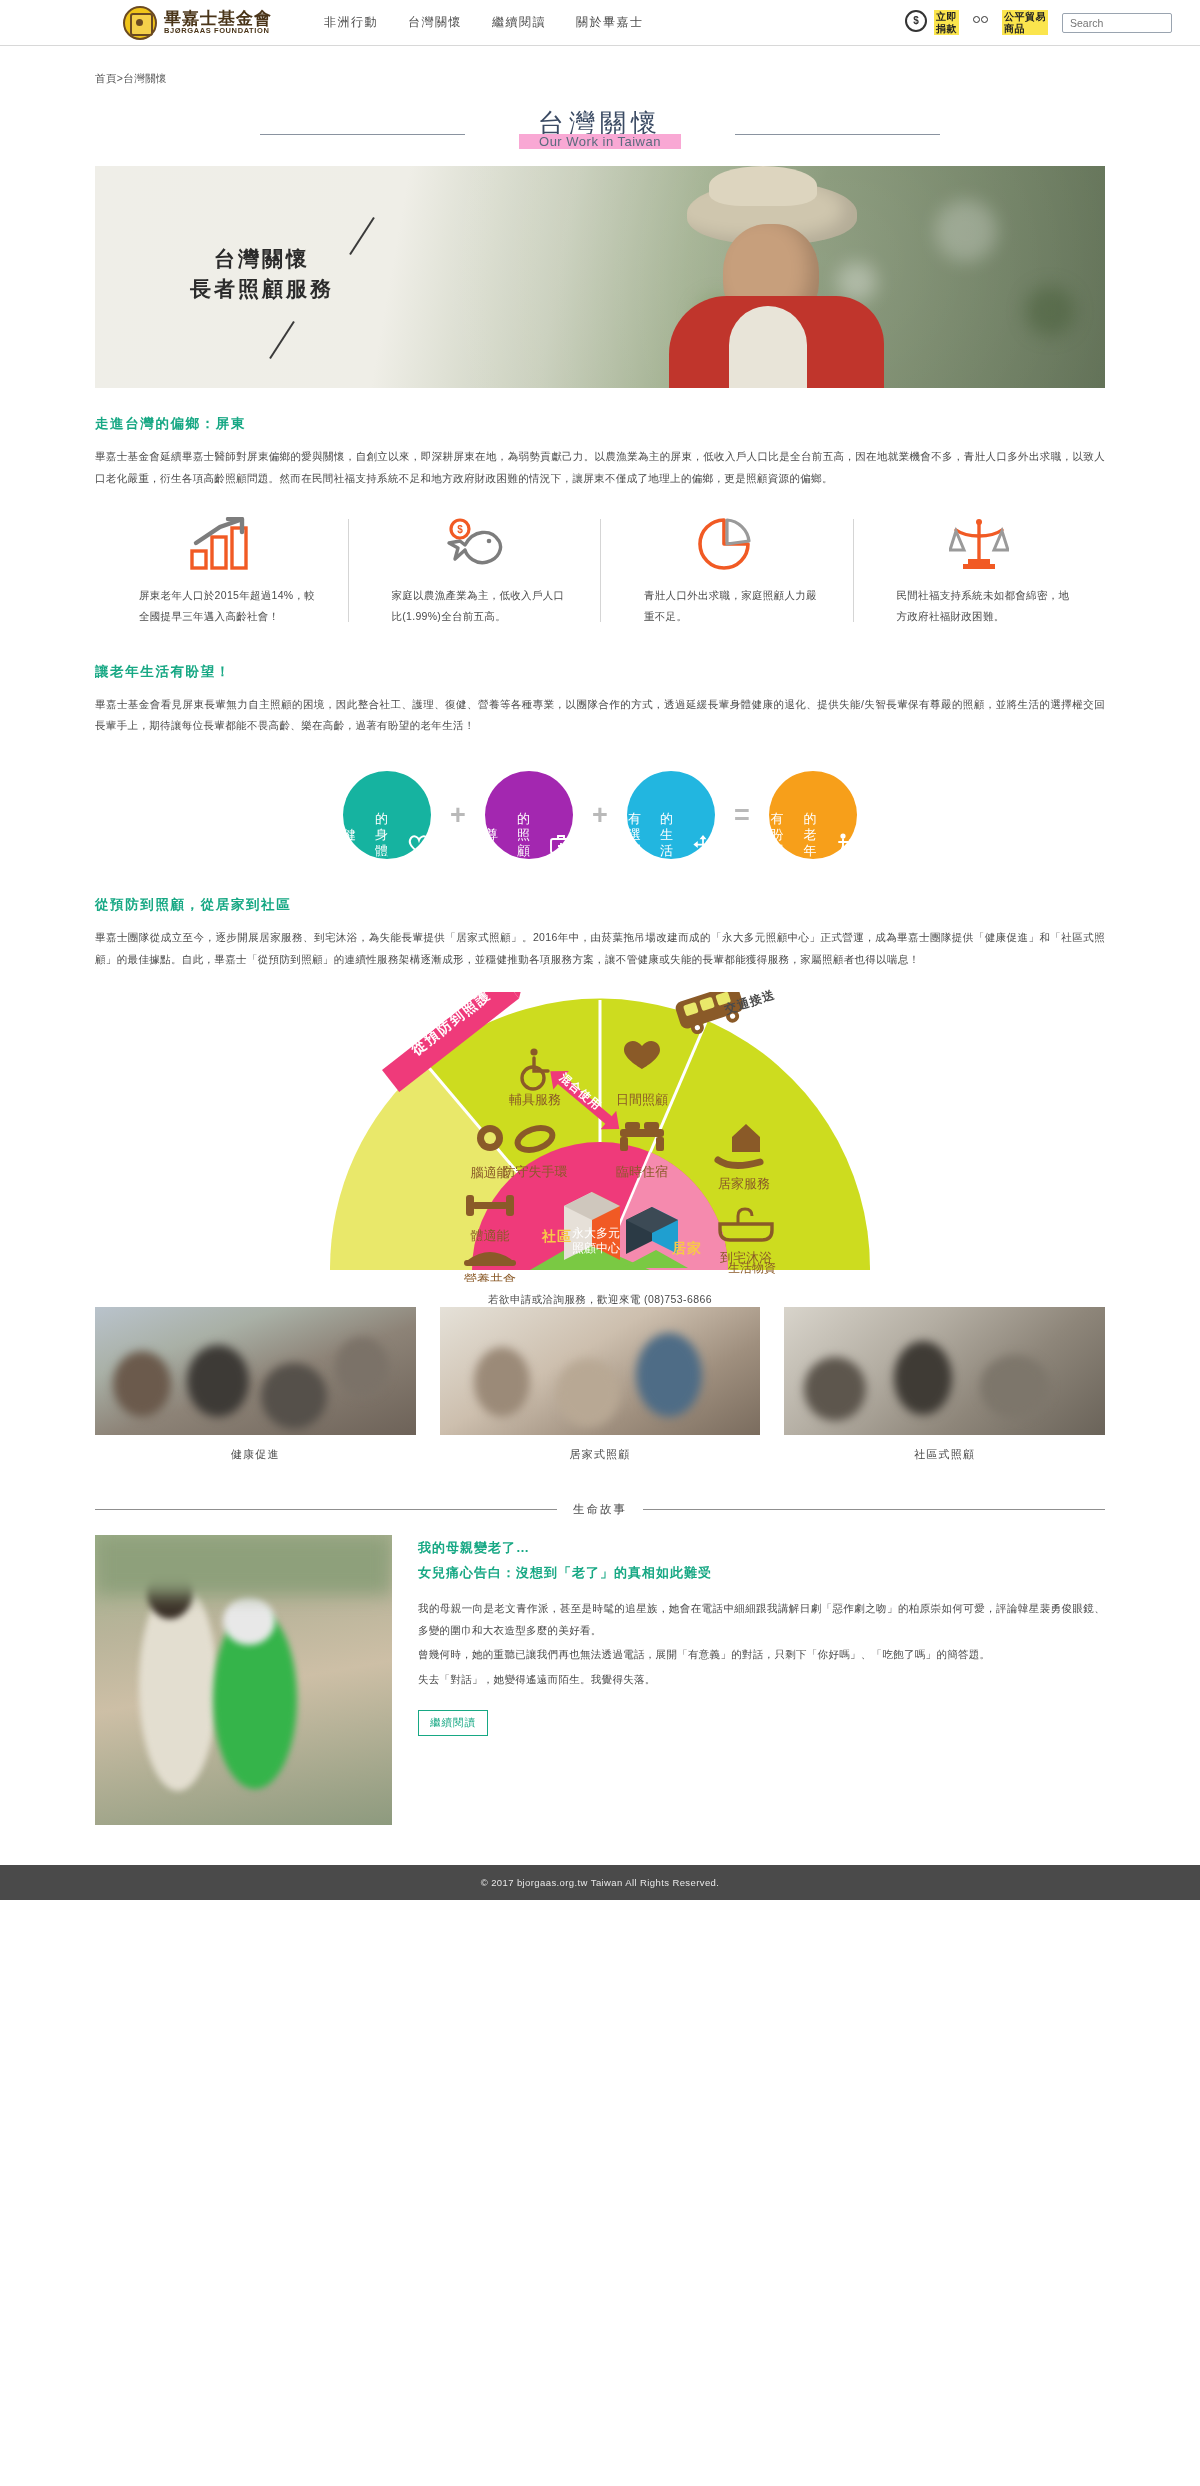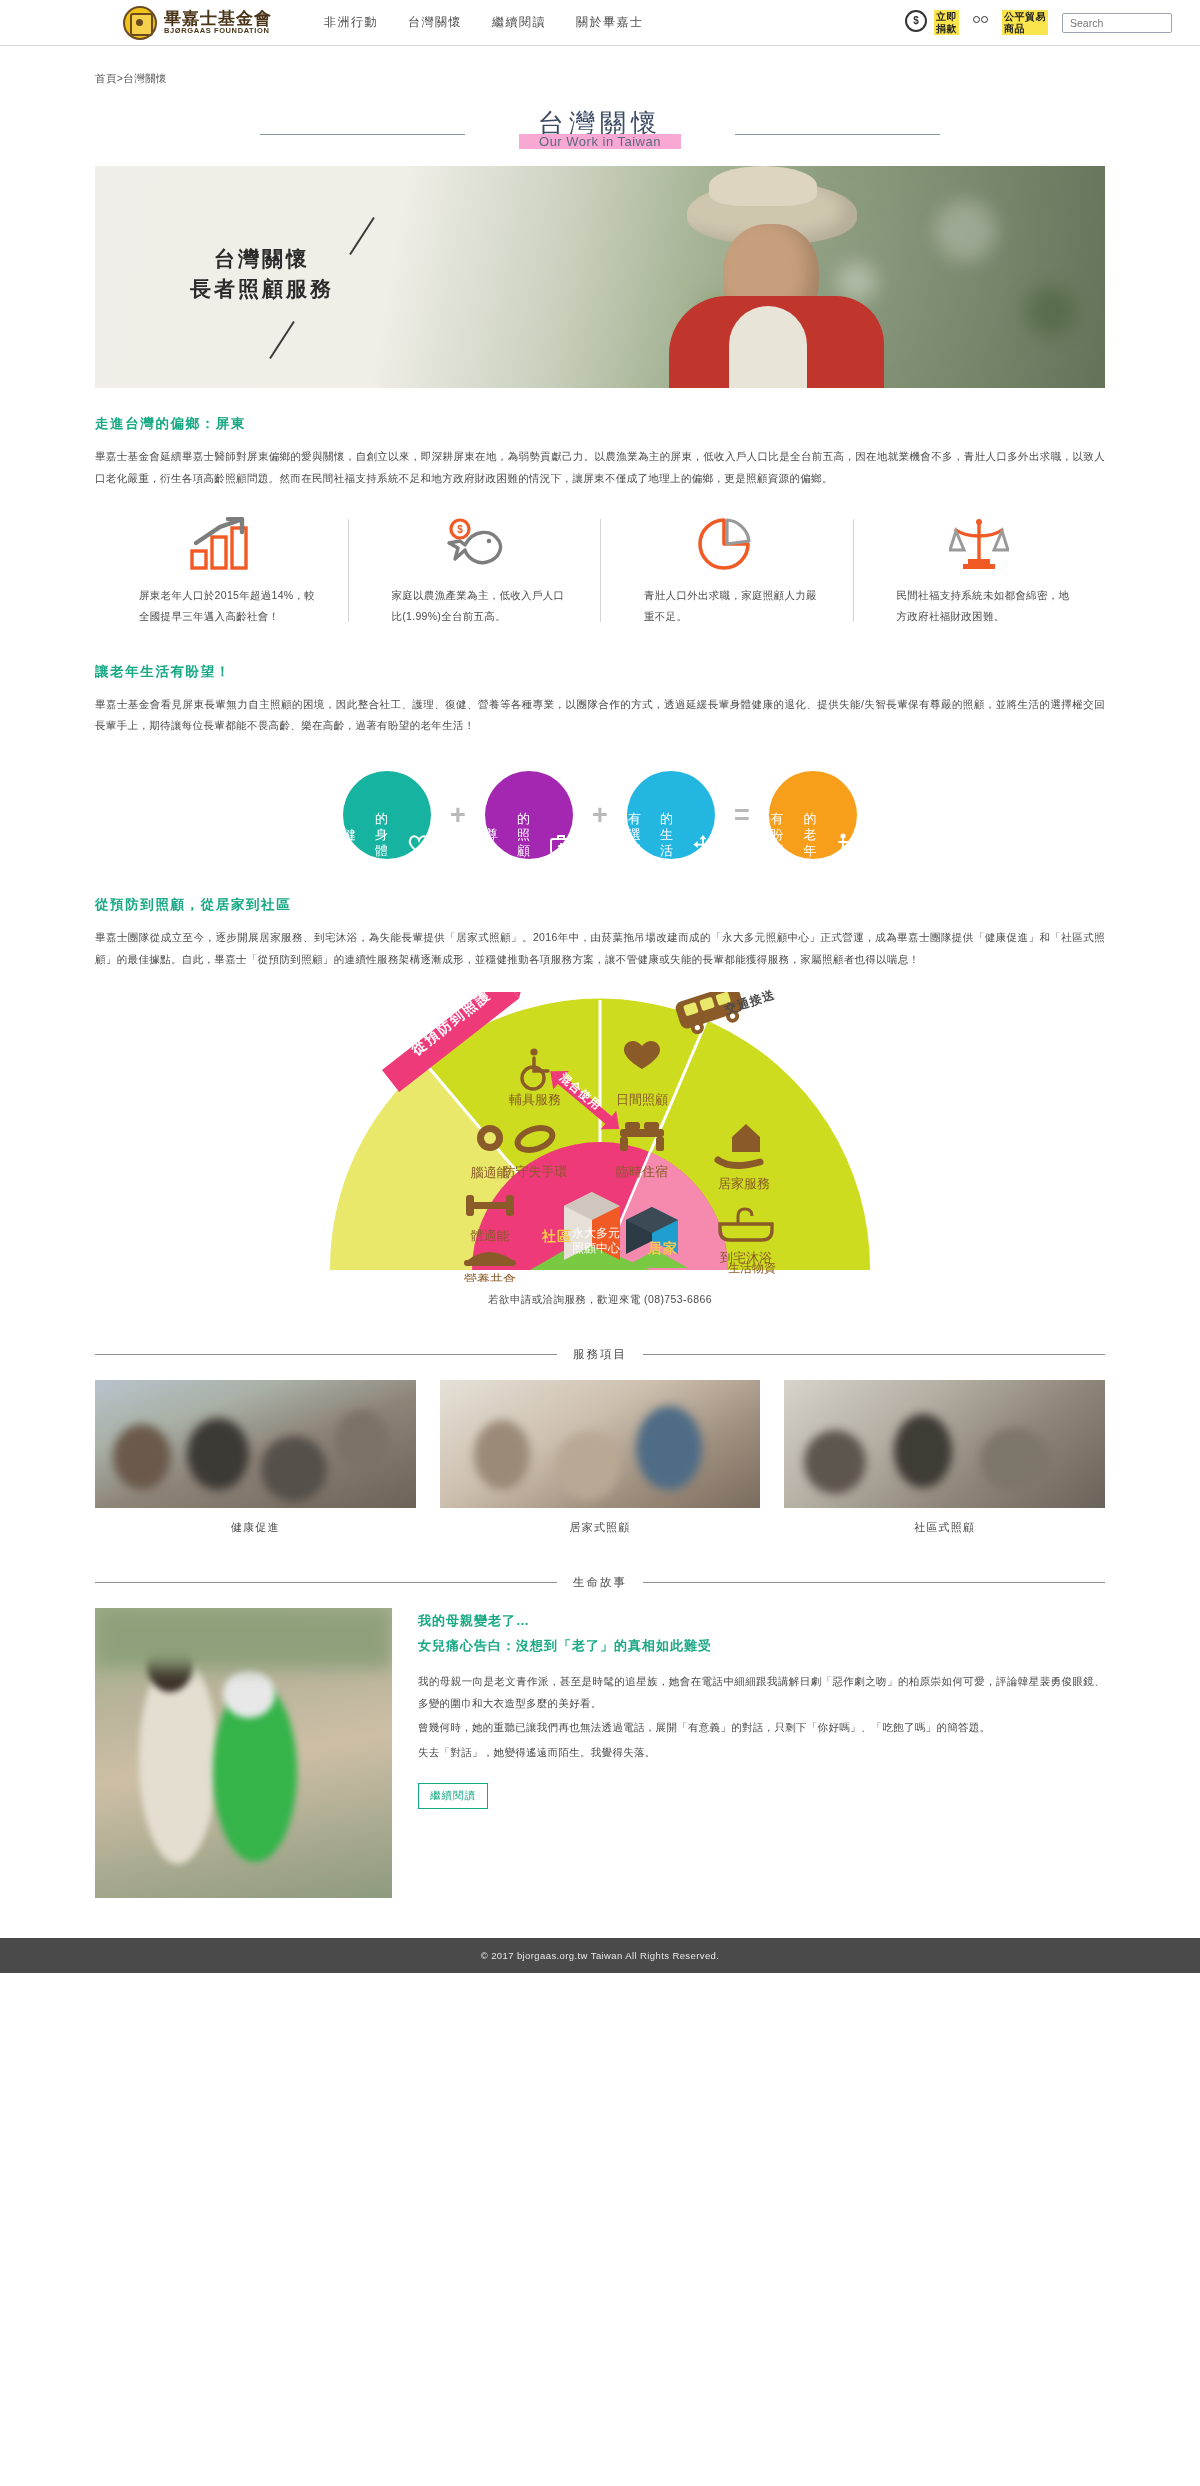--- a/index.html
+++ b/index.html
@@ -523,39 +523,34 @@
                     color:#fff;font-size:14px;font-weight:bold;letter-spacing:2px;">從預防到照護</div>
 
         <div style="position:absolute;left:246px;top:78px;transform:rotate(40deg);transform-origin:left top;
                     color:#fff;font-size:11.5px;font-weight:bold;letter-spacing:1px;">混合使用</div>
 
         <div style="position:absolute;left:404px;top:2px;transform:rotate(-18deg);
                     color:#4a4a4a;font-size:12px;font-weight:bold;letter-spacing:1px;">交通接送</div>
 
         <div style="position:absolute;left:222px;top:236px;color:#f7c948;font-size:14px;font-weight:bold;letter-spacing:1px;">社區</div>
 
-        <div style="position:absolute;left:328px;top:248px;color:#f7c948;font-size:14px;font-weight:bold;letter-spacing:1px;">居家</div>
+        <div style="position:absolute;left:352px;top:248px;color:#f7c948;font-size:14px;font-weight:bold;letter-spacing:1px;">居家</div>
 
         <div style="position:absolute;left:252px;top:234px;color:#fff;font-size:12px;line-height:1.25;">
           <div>永大多元</div>
           <div>照顧中心</div>
         </div>
 
         <div style="position:absolute;left:408px;top:268px;color:#8a5a28;font-size:12px;">生活物資</div>
       </div>
 
       <div class="wheel-contact">若欲申請或洽詢服務，歡迎來電 (08)753-6866</div>
     </div>
   </div>
 
-  <div class="div-h">
-    <span class="line"></span>
-    <span class="t">服務項目</span>
-    <span class="line"></span>
-  </div>
 
   <div class="cards">
     <div class="card">
       <div class="card-img photo-a">
         <span class="ph-blob" style="left:18px;top:44px;width:58px;height:66px;background:#6b5a4c;"></span>
         <span class="ph-blob" style="left:92px;top:38px;width:62px;height:72px;background:#3d3a36;"></span>
         <span class="ph-blob" style="left:166px;top:56px;width:66px;height:66px;background:#55504a;"></span>
         <span class="ph-blob" style="left:240px;top:30px;width:54px;height:60px;background:#7b7268;"></span>
       </div>
       <div class="card-cap">健康促進</div>

